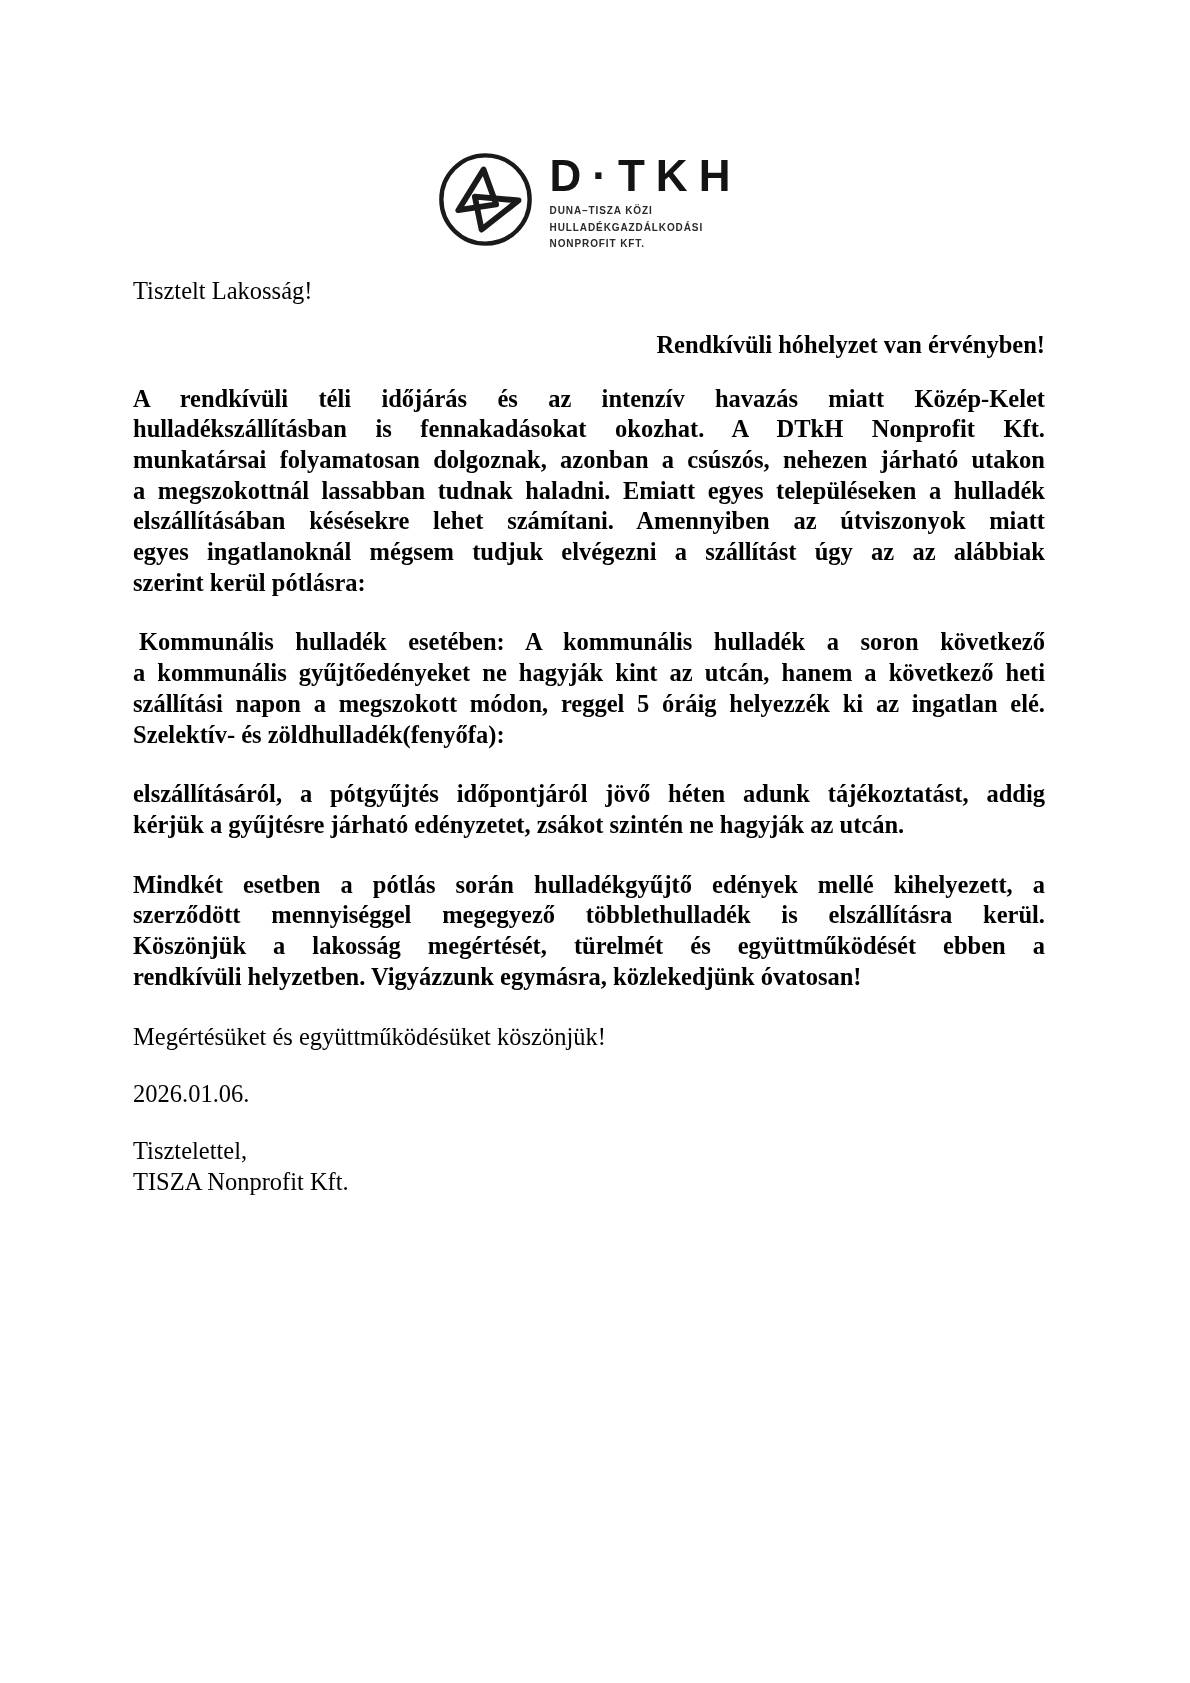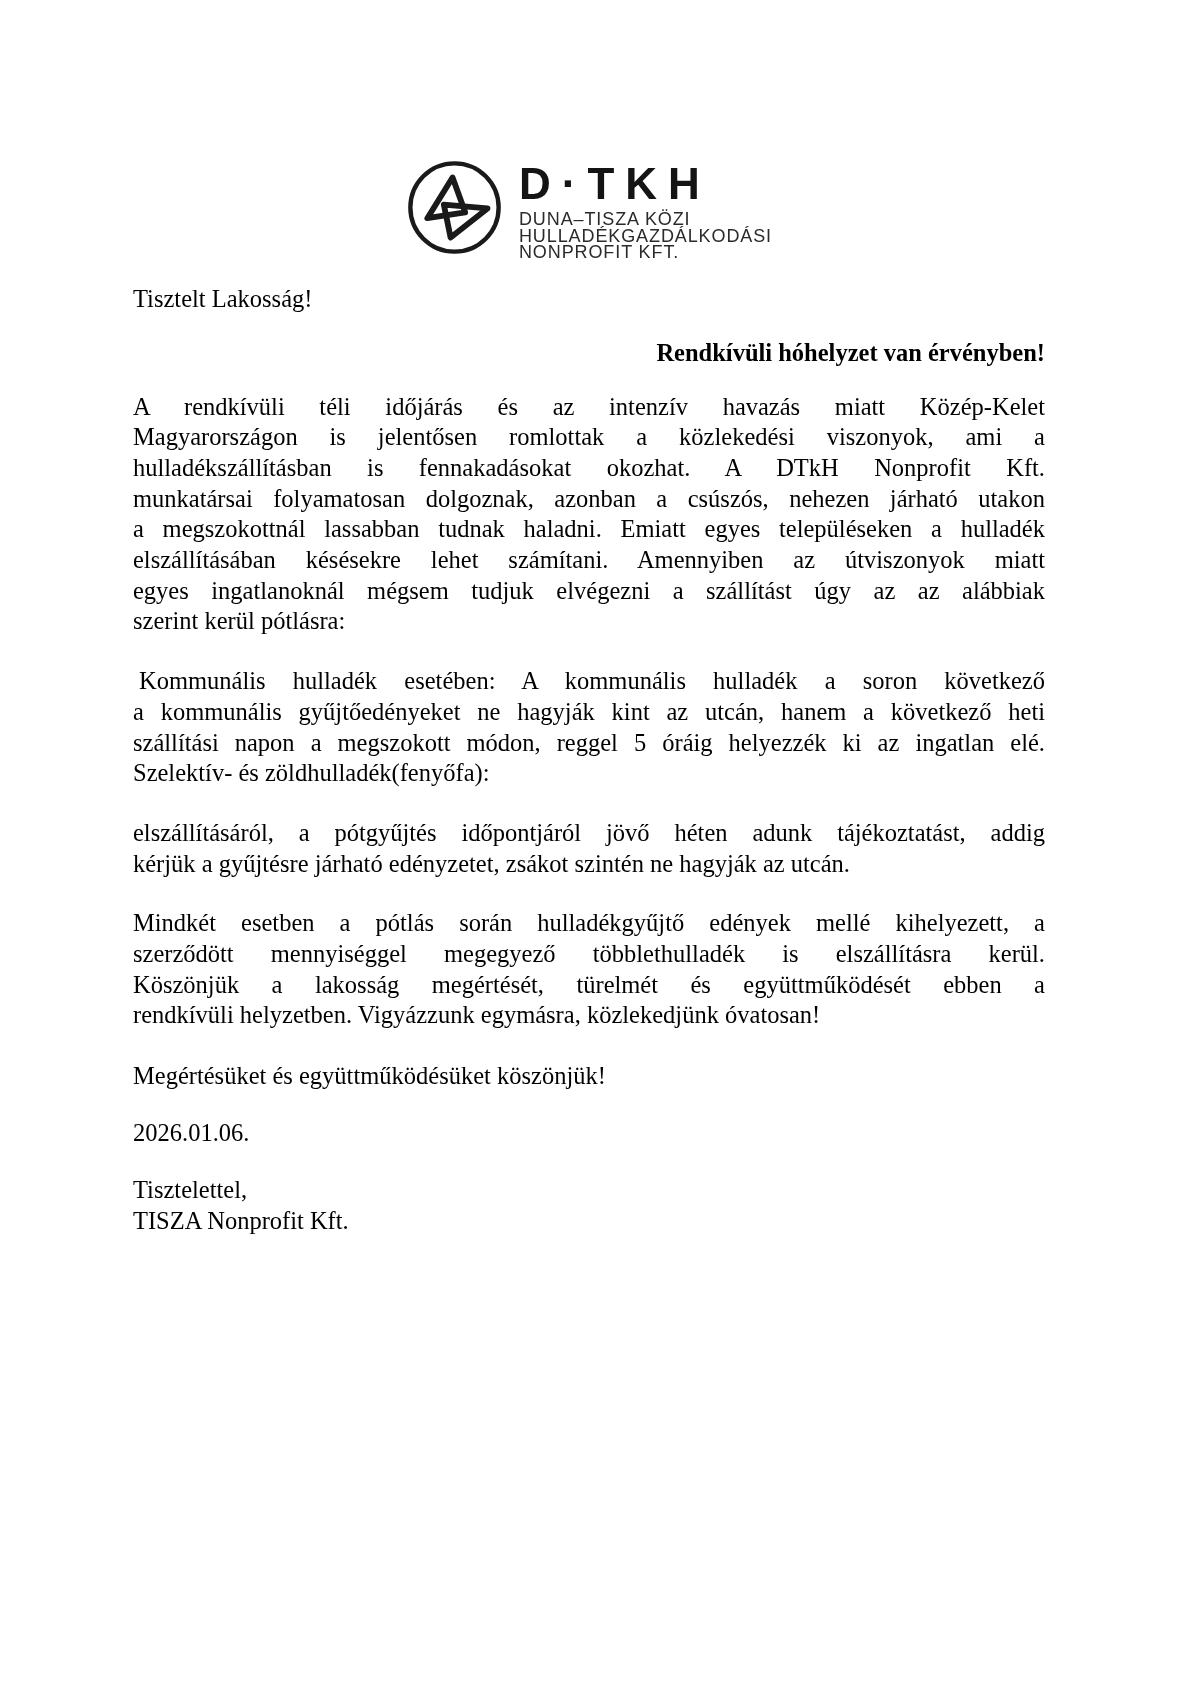--- a/index.html
+++ b/index.html
@@ -1,20 +1,20 @@
 <!DOCTYPE html>
 <html lang="hu"><head>
 <meta charset="utf-8">
 <style>
   html, body { margin: 0; padding: 0; background: #ffffff; }
   .page {
     position: relative;
     width: 1190px;
     height: 1242px;
-    margin: 16px auto;
+    margin: 8px auto;
     background: #ffffff;
     color: #000000;
     box-sizing: border-box;
     padding: 143px 145px 0 133px;
     font-family: "Liberation Serif", "DejaVu Serif", serif;
     font-size: 24.5px;
     overflow: hidden;
   }
 
   
@@ -31,33 +31,33 @@
   .logo-acronym {
     font-weight: 700;
     font-size: 44px;
     line-height: 1.0;
     letter-spacing: 11px;
     white-space: nowrap;
     color: #141414;
   }
   .logo-sublines {
     margin-top: 5px;
-    font-weight: 400;
-    font-size: 18px;
+    font-weight: 700;
+    font-size: 10px;
     line-height: 16.5px;
     letter-spacing: 0.9px;
     color: #2a2a2a;
     white-space: nowrap;
   }
 
   
   .greeting { margin: 0 0 23px 0; line-height: 31px; }
   .heading  { margin: 0 0 24px 0; line-height: 31px; font-weight: 700; text-align: right; }
 
-  .para { margin: 0 0 29px 0; }
+  .para { margin: 0 0 29px 0; font-weight: bold; }
   .para .line {
     line-height: 30.7px;
     text-align: justify;
     text-align-last: justify;
   }
   .para .line.last {
     text-align-last: left;
   }
   .para .line.indent-sm { text-indent: 6px; }
 
@@ -86,21 +86,20 @@
         <div>NONPROFIT KFT.</div>
       </div>
     </div>
   </div>
 
   <div class="greeting">Tisztelt Lakosság!</div>
   <div class="heading">Rendkívüli hóhelyzet van érvényben!</div>
 
   <div class="para">
     <div class="line">A rendkívüli téli időjárás és az intenzív havazás miatt Közép-Kelet</div>
-    <div class="line">Magyarországon is jelentősen romlottak a közlekedési viszonyok, ami a</div>
     <div class="line">hulladékszállításban is fennakadásokat okozhat. A DTkH Nonprofit Kft.</div>
     <div class="line">munkatársai folyamatosan dolgoznak, azonban a csúszós, nehezen járható utakon</div>
     <div class="line">a megszokottnál lassabban tudnak haladni. Emiatt egyes településeken a hulladék</div>
     <div class="line">elszállításában késésekre lehet számítani. Amennyiben az útviszonyok miatt</div>
     <div class="line">egyes ingatlanoknál mégsem tudjuk elvégezni a szállítást úgy az az alábbiak</div>
     <div class="line last">szerint kerül pótlásra:</div>
   </div>
 
   <div class="para">
     <div class="line indent-sm">Kommunális hulladék esetében: A kommunális hulladék a soron következő</div>

